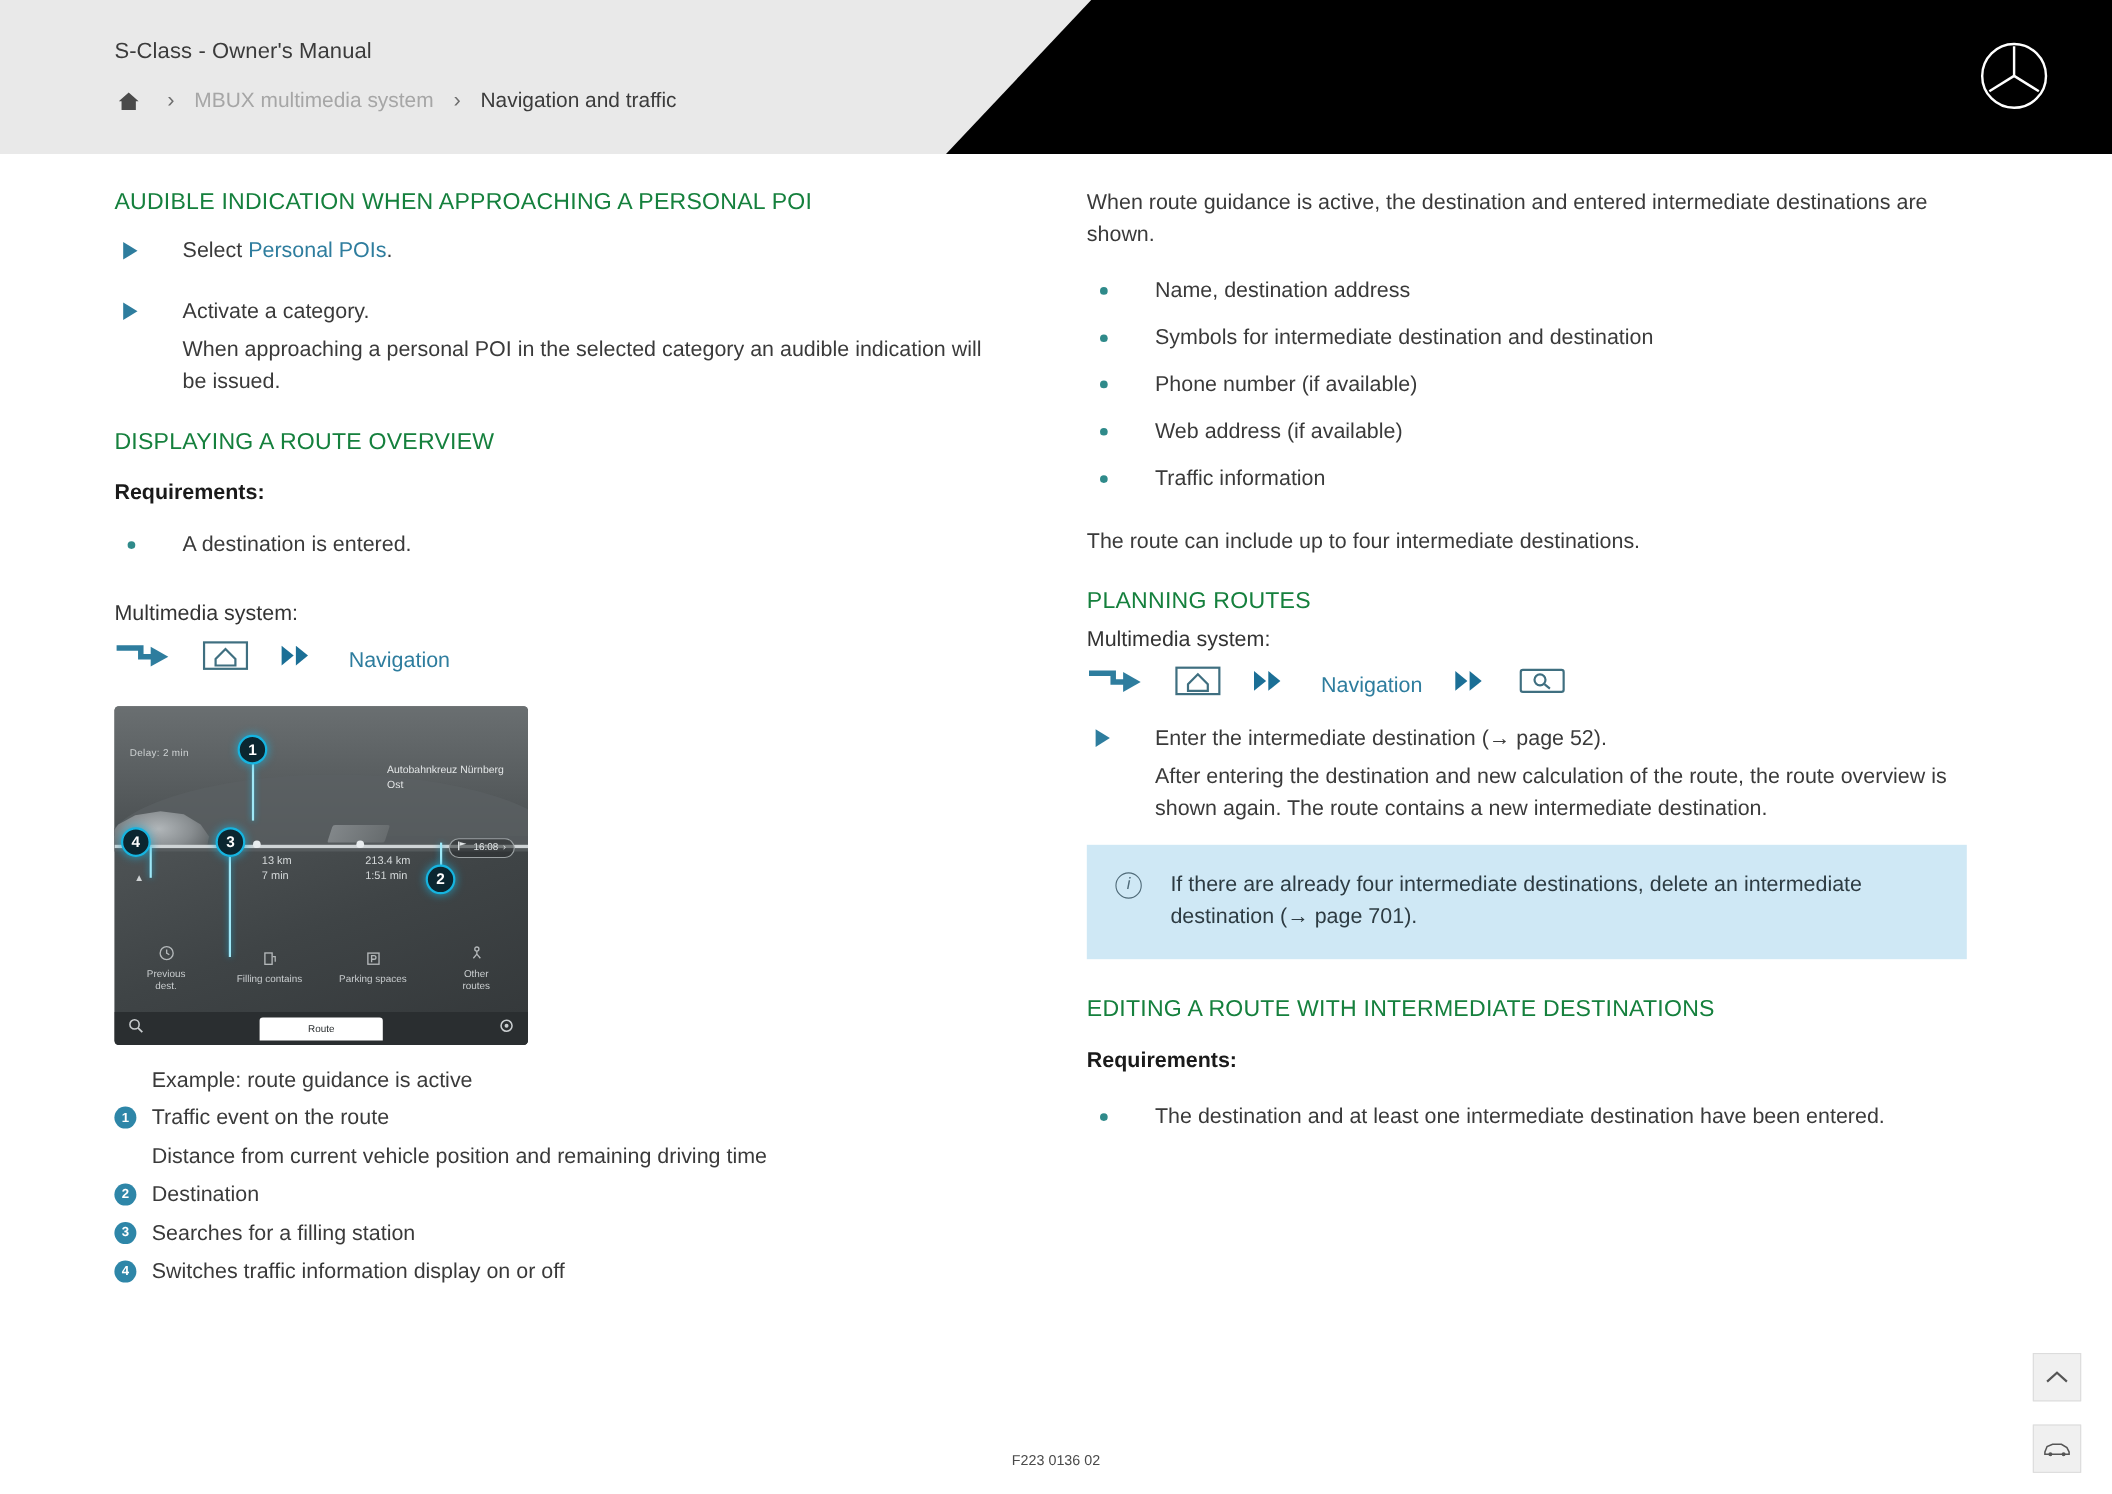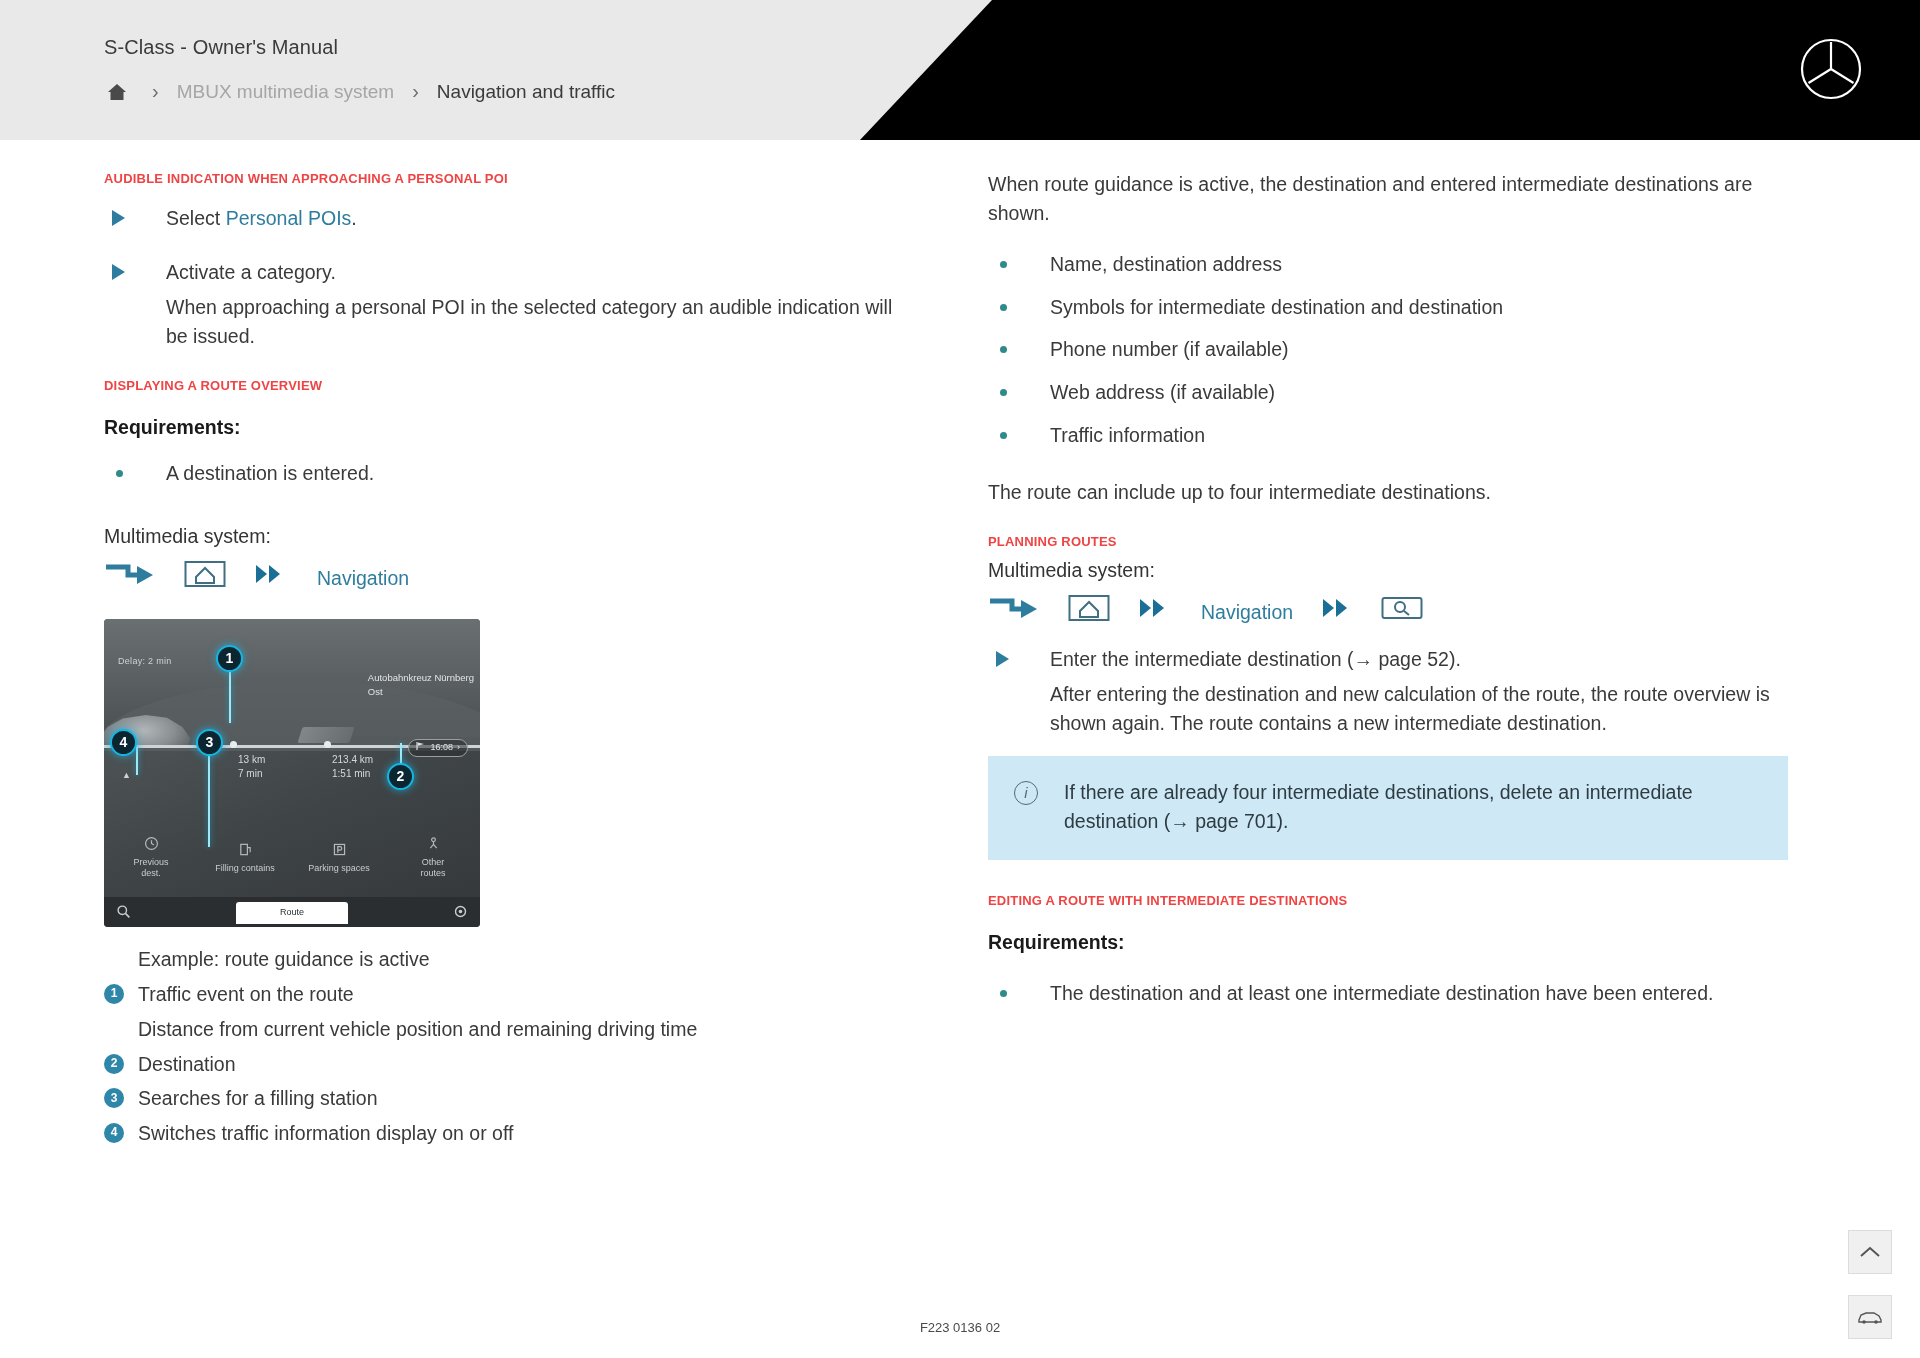--- a/index.html
+++ b/index.html
@@ -48,21 +48,21 @@
     background: #fff;
   }
   .col {
     position: absolute; top: 0;
     font-size: 19.5px; color: #333333; line-height: 1.48;
   }
   .col-left  { left: 104px;  width: 790px; }
   .col-right { left: 988px;  width: 800px; }
 
   h3.sect {
-    font-size: 13px; font-weight: bold; color: #ef4444;
+    font-size: 21px; font-weight: normal; color: #15803d;
     letter-spacing: .2px; line-height: 1.35;
   }
   .sub-bold { font-weight: bold; color: #1a1a1a; font-size: 19.5px; }
   p.para { color: #3a3a3a; }
 
   
   .steps { list-style: none; }
   .step { position: relative; padding-left: 62px; margin-bottom: 6px; color: #3a3a3a; }
   .tri {
     position: absolute; left: 8px; top: 6px;
@@ -103,21 +103,21 @@
     position: absolute; left: -10px; top: 62px; width: 420px; height: 70px;
     background: #5b6063;
     border-radius: 50% 50% 0 0 / 100% 100% 0 0;
     opacity: .75;
   }
   .shot-delay {
     position: absolute; left: 14px; top: 36px;
     font-size: 9px; color: #cfd3d4; letter-spacing: .3px;
   }
   .shot-poi {
-    position: absolute; right: 6px; top: 52px;
+    position: absolute; right: 22px; top: 52px;
     font-size: 9.5px; color: #e2e5e6; line-height: 1.45; text-align: left;
   }
   .car {
     position: absolute; left: -8px; top: 84px; width: 96px; height: 46px;
     background: radial-gradient(ellipse at 50% 60%, #b9bec1 0%, #8d9295 45%, #5c6163 80%);
     clip-path: polygon(3% 78%, 12% 52%, 28% 34%, 52% 26%, 74% 32%, 90% 52%, 98% 76%, 96% 96%, 6% 96%);
     opacity: .92;
   }
   .route-band {
     position: absolute; left: 0; top: 126px; width: 100%; height: 3px;

